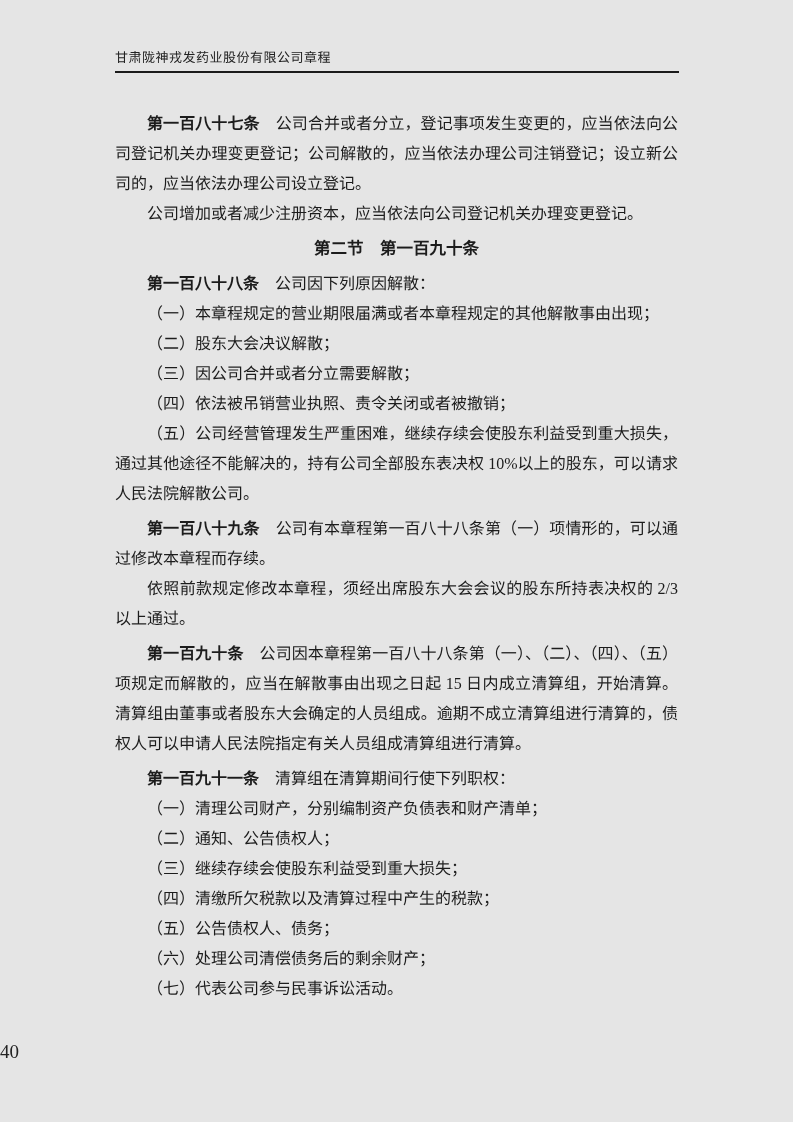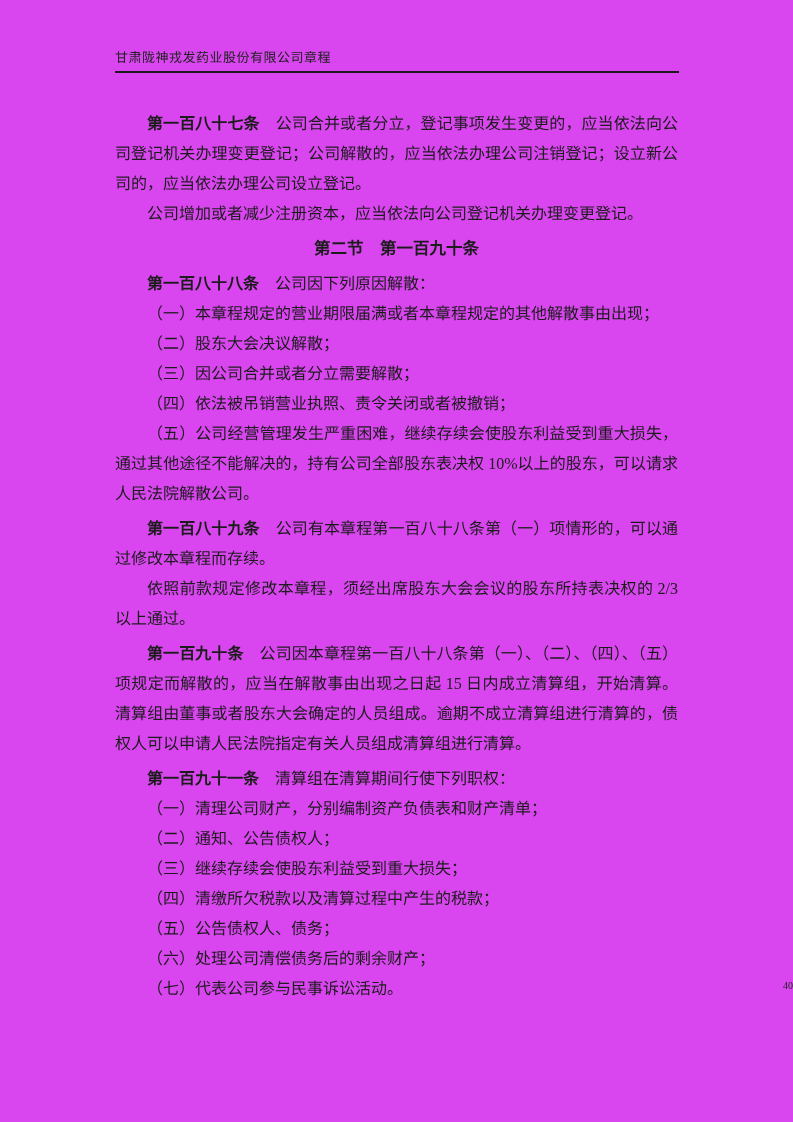--- a/index.html
+++ b/index.html
@@ -6,21 +6,21 @@
     margin: 0;
     padding: 0;
     background: #9a9a9a;
     font-family: "Liberation Serif", "DejaVu Serif", serif;
   }
   .page {
     position: relative;
     width: 793px;
     height: 1122px;
     margin: 0 auto;
-    background: #d946ef;
+    background: #e5e5e5;
     color: #1c1c1c;
     overflow: hidden;
   }
   .header {
     position: absolute;
     top: 50px;
     left: 115px;
     right: 114px;
     font-size: 13px;
     line-height: 16px;
@@ -47,25 +47,25 @@
   .content p.heading {
     margin: 5px 0;
     text-align: center;
     text-indent: 0;
     font-weight: bold;
     font-size: 16.5px;
   }
   .b { font-weight: bold; }
   .footer {
     position: absolute;
-    top: 980px;
+    top: 1041px;
     left: 0;
     width: 100%;
-    text-align: right;
-    font-size: 10px;
+    text-align: left;
+    font-size: 19px;
     color: #222222;
   }
 </style>
 </head>
 <body>
 
 <div class="page">
   <div class="header">
     <span>甘肃陇神戎发药业股份有限公司章程</span>
   </div>

